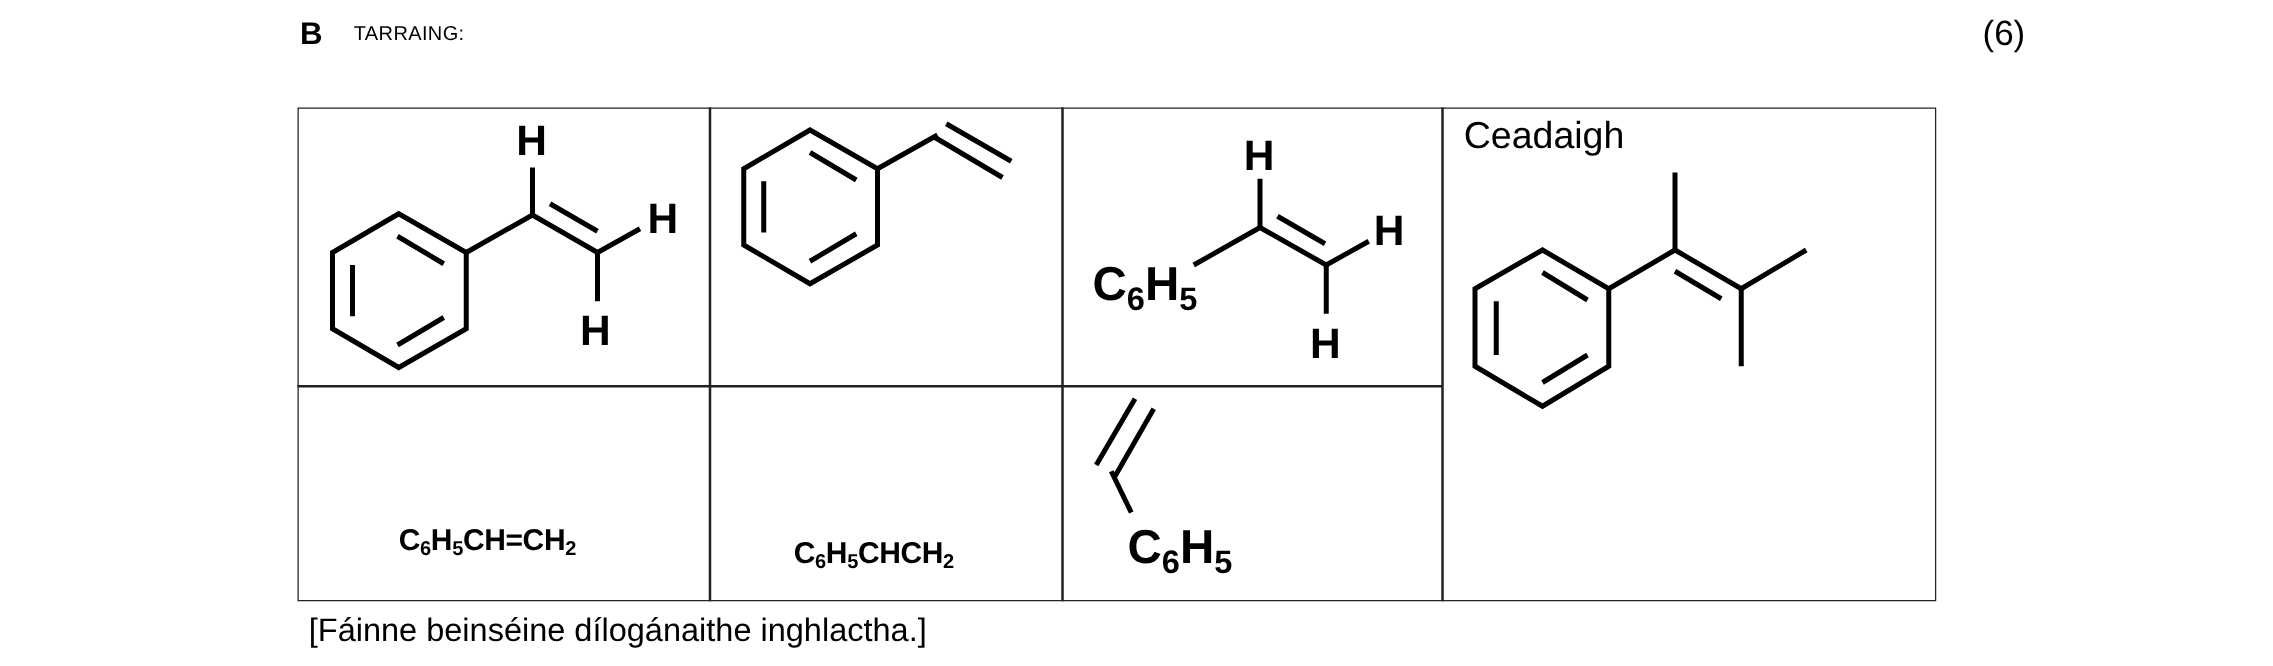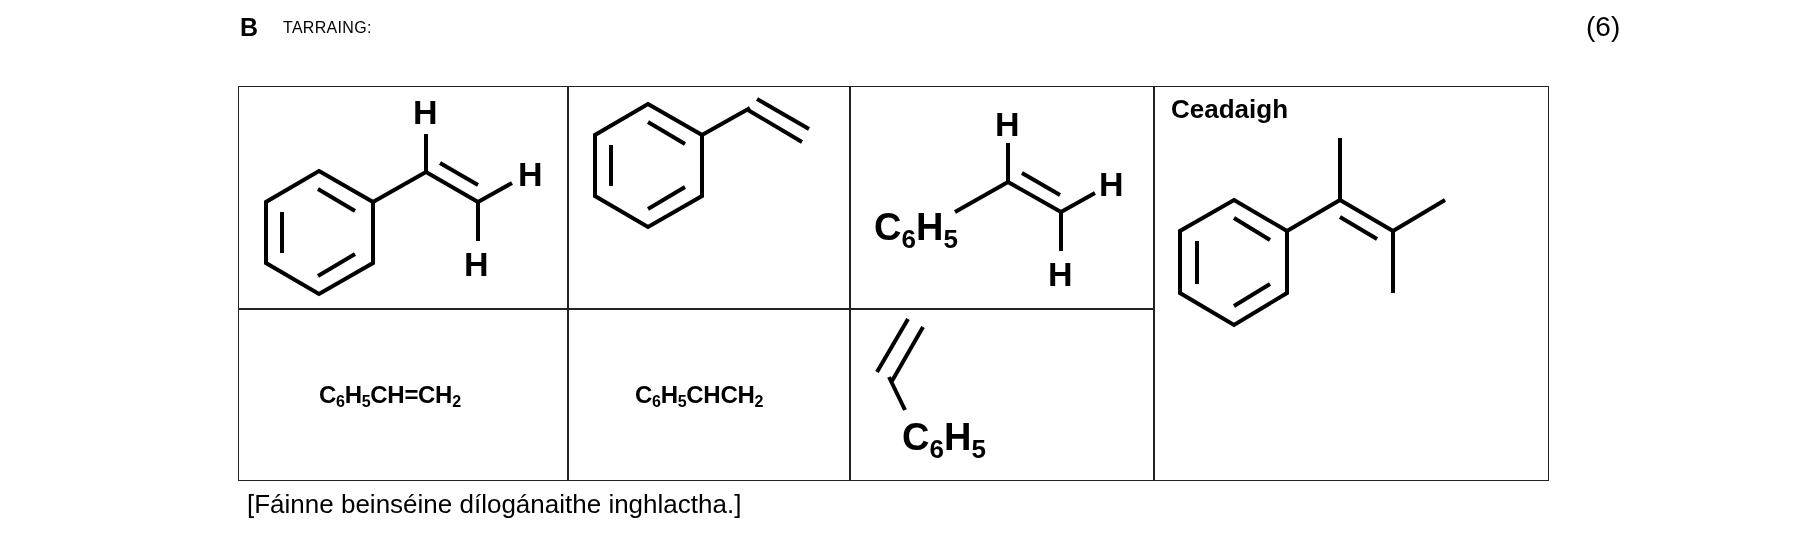--- a/index.html
+++ b/index.html
@@ -4,23 +4,23 @@
 <style>
   html, body { margin: 0; padding: 0; background: #ffffff; }
   body { width: 1818px; height: 533px; position: relative; overflow: hidden; font-family: "Liberation Sans", "DejaVu Sans", sans-serif; color: #000; }
   .abs { position: absolute; }
   .hdr-letter { left: 240px; top: 12px; font-size: 25px; font-weight: bold; line-height: 30px; }
   .hdr-title { left: 283px; top: 16px; font-size: 16px; line-height: 24px; letter-spacing: 0.3px; }
   .hdr-marks { left: 1586px; top: 10px; font-size: 28px; line-height: 34px; }
   .grid { position: absolute; left: 238px; top: 86px; width: 1311px; height: 395px; border: 1.5px solid #222; box-sizing: border-box; }
   .vline { position: absolute; width: 1.5px; background: #222; }
   .hline { position: absolute; height: 1.5px; background: #222; }
-  .formula { font-size: 24px; font-weight: bold; line-height: 28px; white-space: nowrap; letter-spacing: -0.3px; }
+  .formula { font-size: 24px; font-weight: bold; line-height: 28px; white-space: nowrap; letter-spacing: -0.3px; margin-top: 38px; }
   .formula sub { font-size: 16px; vertical-align: -4px; line-height: 0; }
-  .allow-label { left: 1171px; top: 93px; font-size: 26px; line-height: 32px; font-weight: bold; }
+  .allow-label { left: 1171px; top: 93px; font-size: 30px; line-height: 32px; }
   .footnote { left: 247px; top: 487px; font-size: 26px; line-height: 34px; }
   svg.chem { position: absolute; left: 0; top: 0; width: 1818px; height: 533px; overflow: visible; }
   svg.chem line, svg.chem polyline, svg.chem polygon { stroke: #000; stroke-width: 4; fill: none; stroke-linecap: butt; stroke-linejoin: miter; }
   svg.chem text { font-family: "Liberation Sans", "DejaVu Sans", sans-serif; font-weight: bold; fill: #000; }
 </style>
 </head>
 <body>
 
 <div class="abs hdr-letter">B</div>
 <div class="abs hdr-title">TARRAING:</div>
@@ -90,19 +90,19 @@
     <line x1="1340" y1="217" x2="1377" y2="239"></line>
     <line x1="1340" y1="200" x2="1340" y2="138"></line>
     <line x1="1393" y1="231" x2="1445" y2="200"></line>
     <line x1="1393" y1="231" x2="1393" y2="293"></line>
   </g>
 </svg>
 
 <div class="abs formula" style="left:319px; top:381px;">
   <span>C</span><sub>6</sub><span>H</span><sub>5</sub><span>CH=CH</span><sub>2</sub>
 </div>
-<div class="abs formula" style="left:635px; top:381px;">
+<div class="abs formula" style="left:635px; top:391px;">
   <span>C</span><sub>6</sub><span>H</span><sub>5</sub><span>CHCH</span><sub>2</sub>
 </div>
 
 <div class="abs allow-label">Ceadaigh</div>
 
 <div class="abs footnote">[Fáinne beinséine dílogánaithe inghlactha.]</div>
 
 </body></html>

